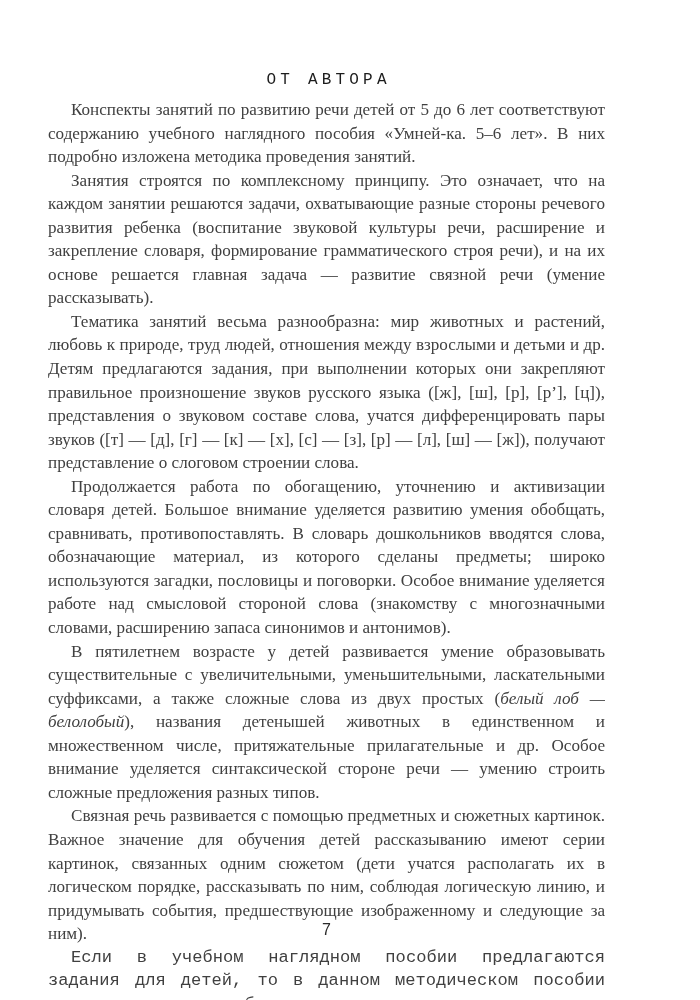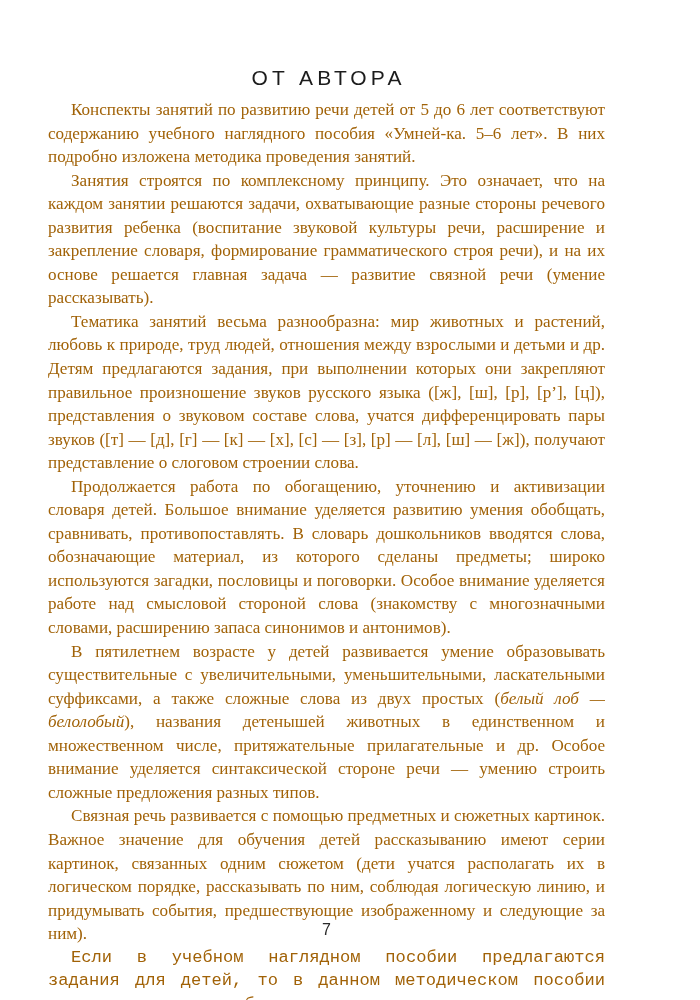--- a/index.html
+++ b/index.html
@@ -21,26 +21,26 @@
     position: absolute;
     top: 0; left: 0;
     width: 700px;
     height: 1000px;
     box-sizing: border-box;
   }
 
   
   .page-heading {
     position: absolute;
-    top: 52px;
+    top: 60px;
     left: 48px;
     width: 557px;
     text-align: center;
-    font-family: Liberation Sans, sans-serif;
-    font-size: 21px;
+    font-family: Liberation Mono, monospace;
+    font-size: 16px;
     font-weight: 400;
     letter-spacing: 4.2px;
     color: #1c1c1c;
     text-indent: 4.2px;
   }
 
   
   .text-column {
     position: absolute;
     top: 98px;
@@ -49,21 +49,21 @@
   }
 
   .para {
     margin: 0;
     font-size: 17.1px;
     line-height: 23.55px;
     text-align: justify;
     text-indent: 23px;
     hyphens: manual;
     -webkit-hyphens: manual;
-    color: #a16207;
+    color: #404040;
   }
   
   .para.loose {
     word-spacing: 1.6px;
     font-family: Liberation Mono, monospace;
   }
   .para em {
     font-style: italic;
   }
 

